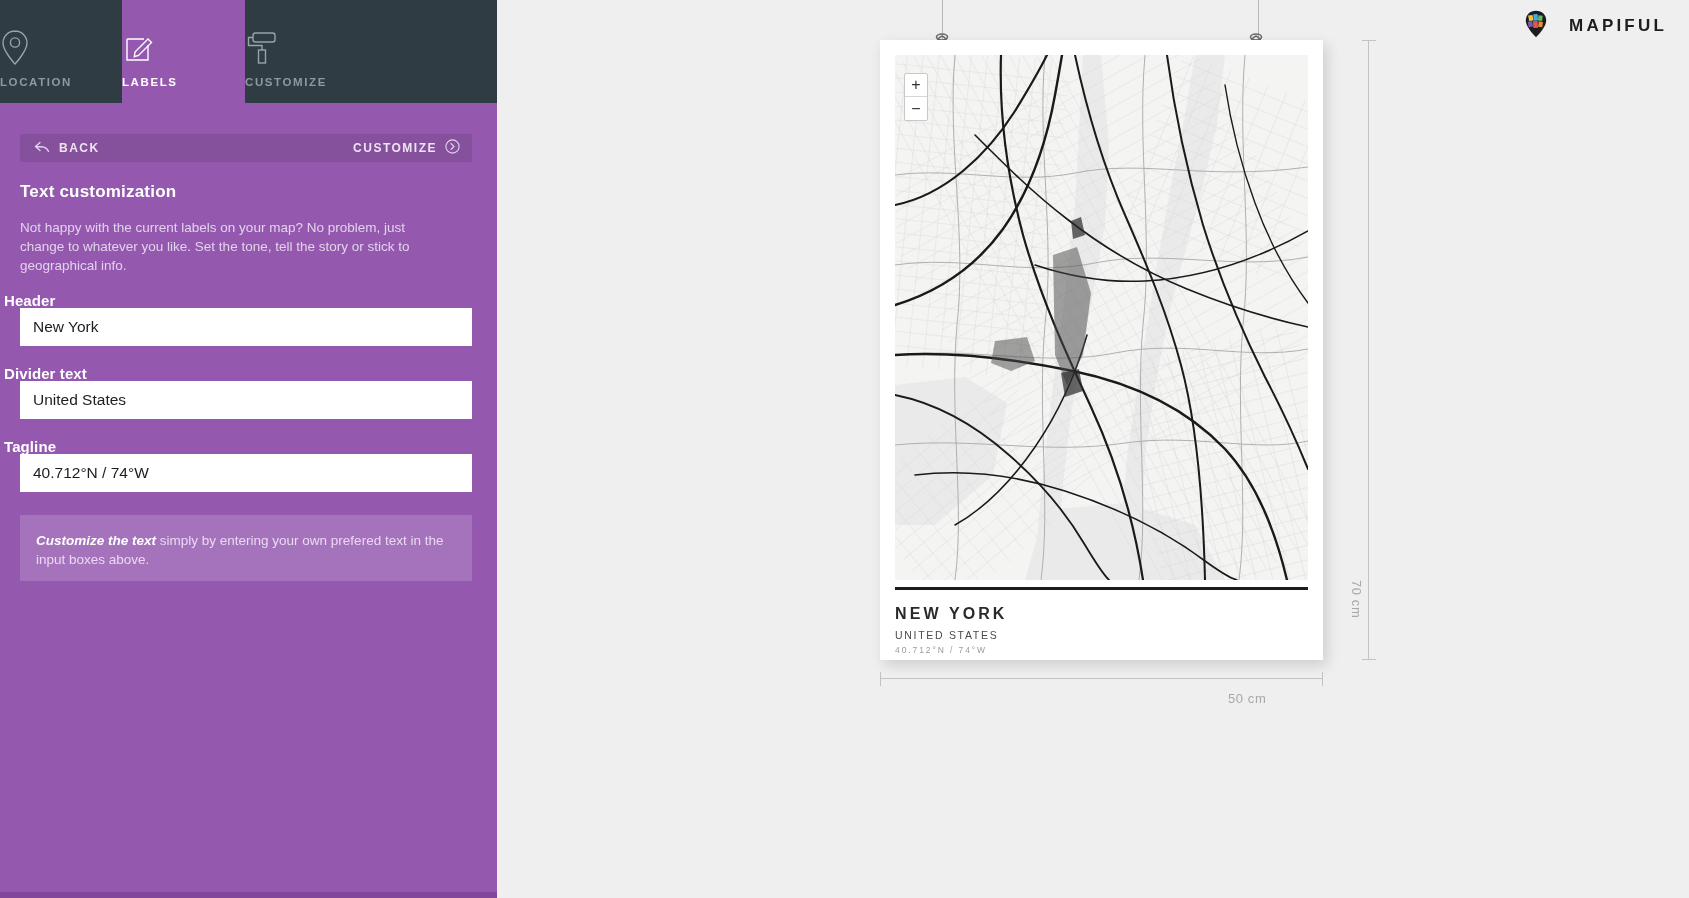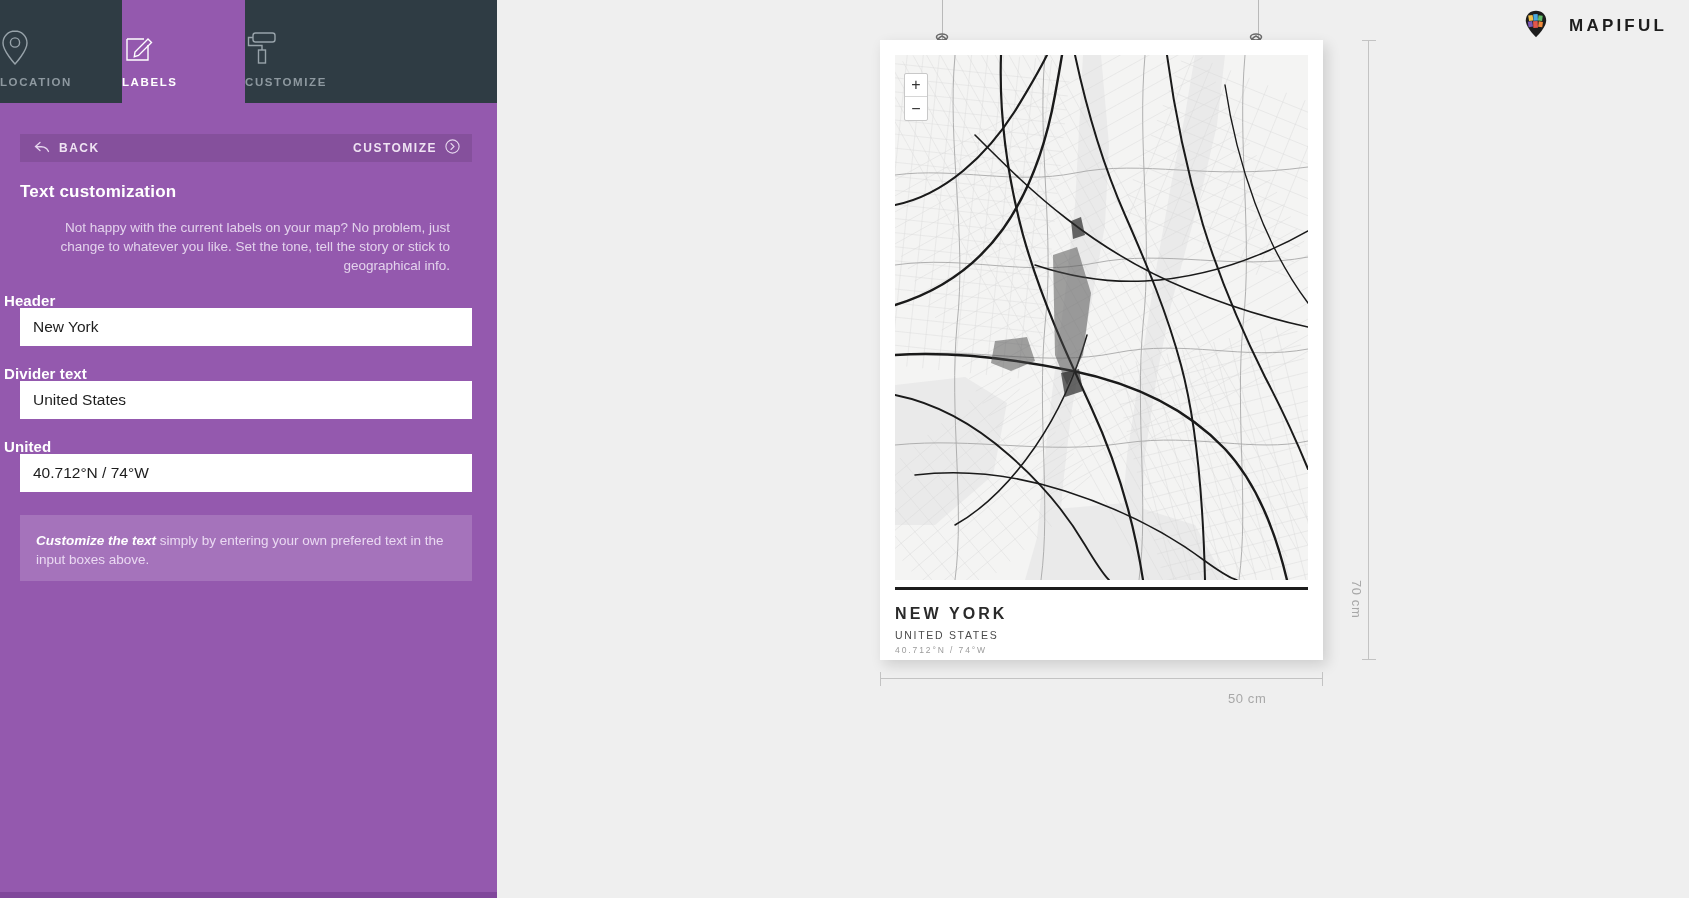--- a/index.html
+++ b/index.html
@@ -54,21 +54,21 @@
   #back-btn { left: 0; width: 247px; padding-left: 14px; gap: 9px; }
   #customize-btn { left: 230px; width: 222px; justify-content: flex-end; padding-right: 12px; gap: 8px; }
 
   
   #panel-title {
     position: absolute; left: 20px; top: 182px;
     font-size: 17px; font-weight: 700; color: #ffffff; letter-spacing: .2px;
   }
   #panel-desc {
     position: absolute; left: 20px; top: 218px; width: 430px;
-    font-size: 13.5px; line-height: 19px; color: #e3d2ec; text-align: right;
+    font-size: 13.5px; line-height: 19px; color: #e3d2ec;
   }
 
   .field-label {
     position: absolute; left: 4px;
     font-size: 15px; font-weight: 700; color: #ffffff; letter-spacing: .1px;
   }
   .field-input {
     position: absolute; left: 20px; width: 452px; height: 38px;
     background: #ffffff; border: none; outline: none;
     font-family: "Liberation Sans", sans-serif;
@@ -209,21 +209,21 @@
 
     <div id="panel-title">Text customization</div>
     <div id="panel-desc">Not happy with the current labels on your map? No problem, just change to whatever you like. Set the tone, tell the story or stick to geographical info.</div>
 
     <label class="field-label" id="lbl-header">Header</label>
     <input class="field-input" id="in-header" value="New York" style="">
 
     <label class="field-label" id="lbl-div">Divider text</label>
     <input class="field-input" id="in-div" value="United States" style="">
 
-    <label class="field-label" id="lbl-tag">United</label>
+    <label class="field-label" id="lbl-tag">Tagline</label>
     <input class="field-input" id="in-tag" value="40.712°N / 74°W" style="">
 
     <div id="hint-box">
       <b>Customize the text</b><span> simply by entering your own prefered text in the input boxes above.</span>
     </div>
 
     <div id="sidebar-bottom-strip"></div>
   </div>
 
   <div id="logo">

